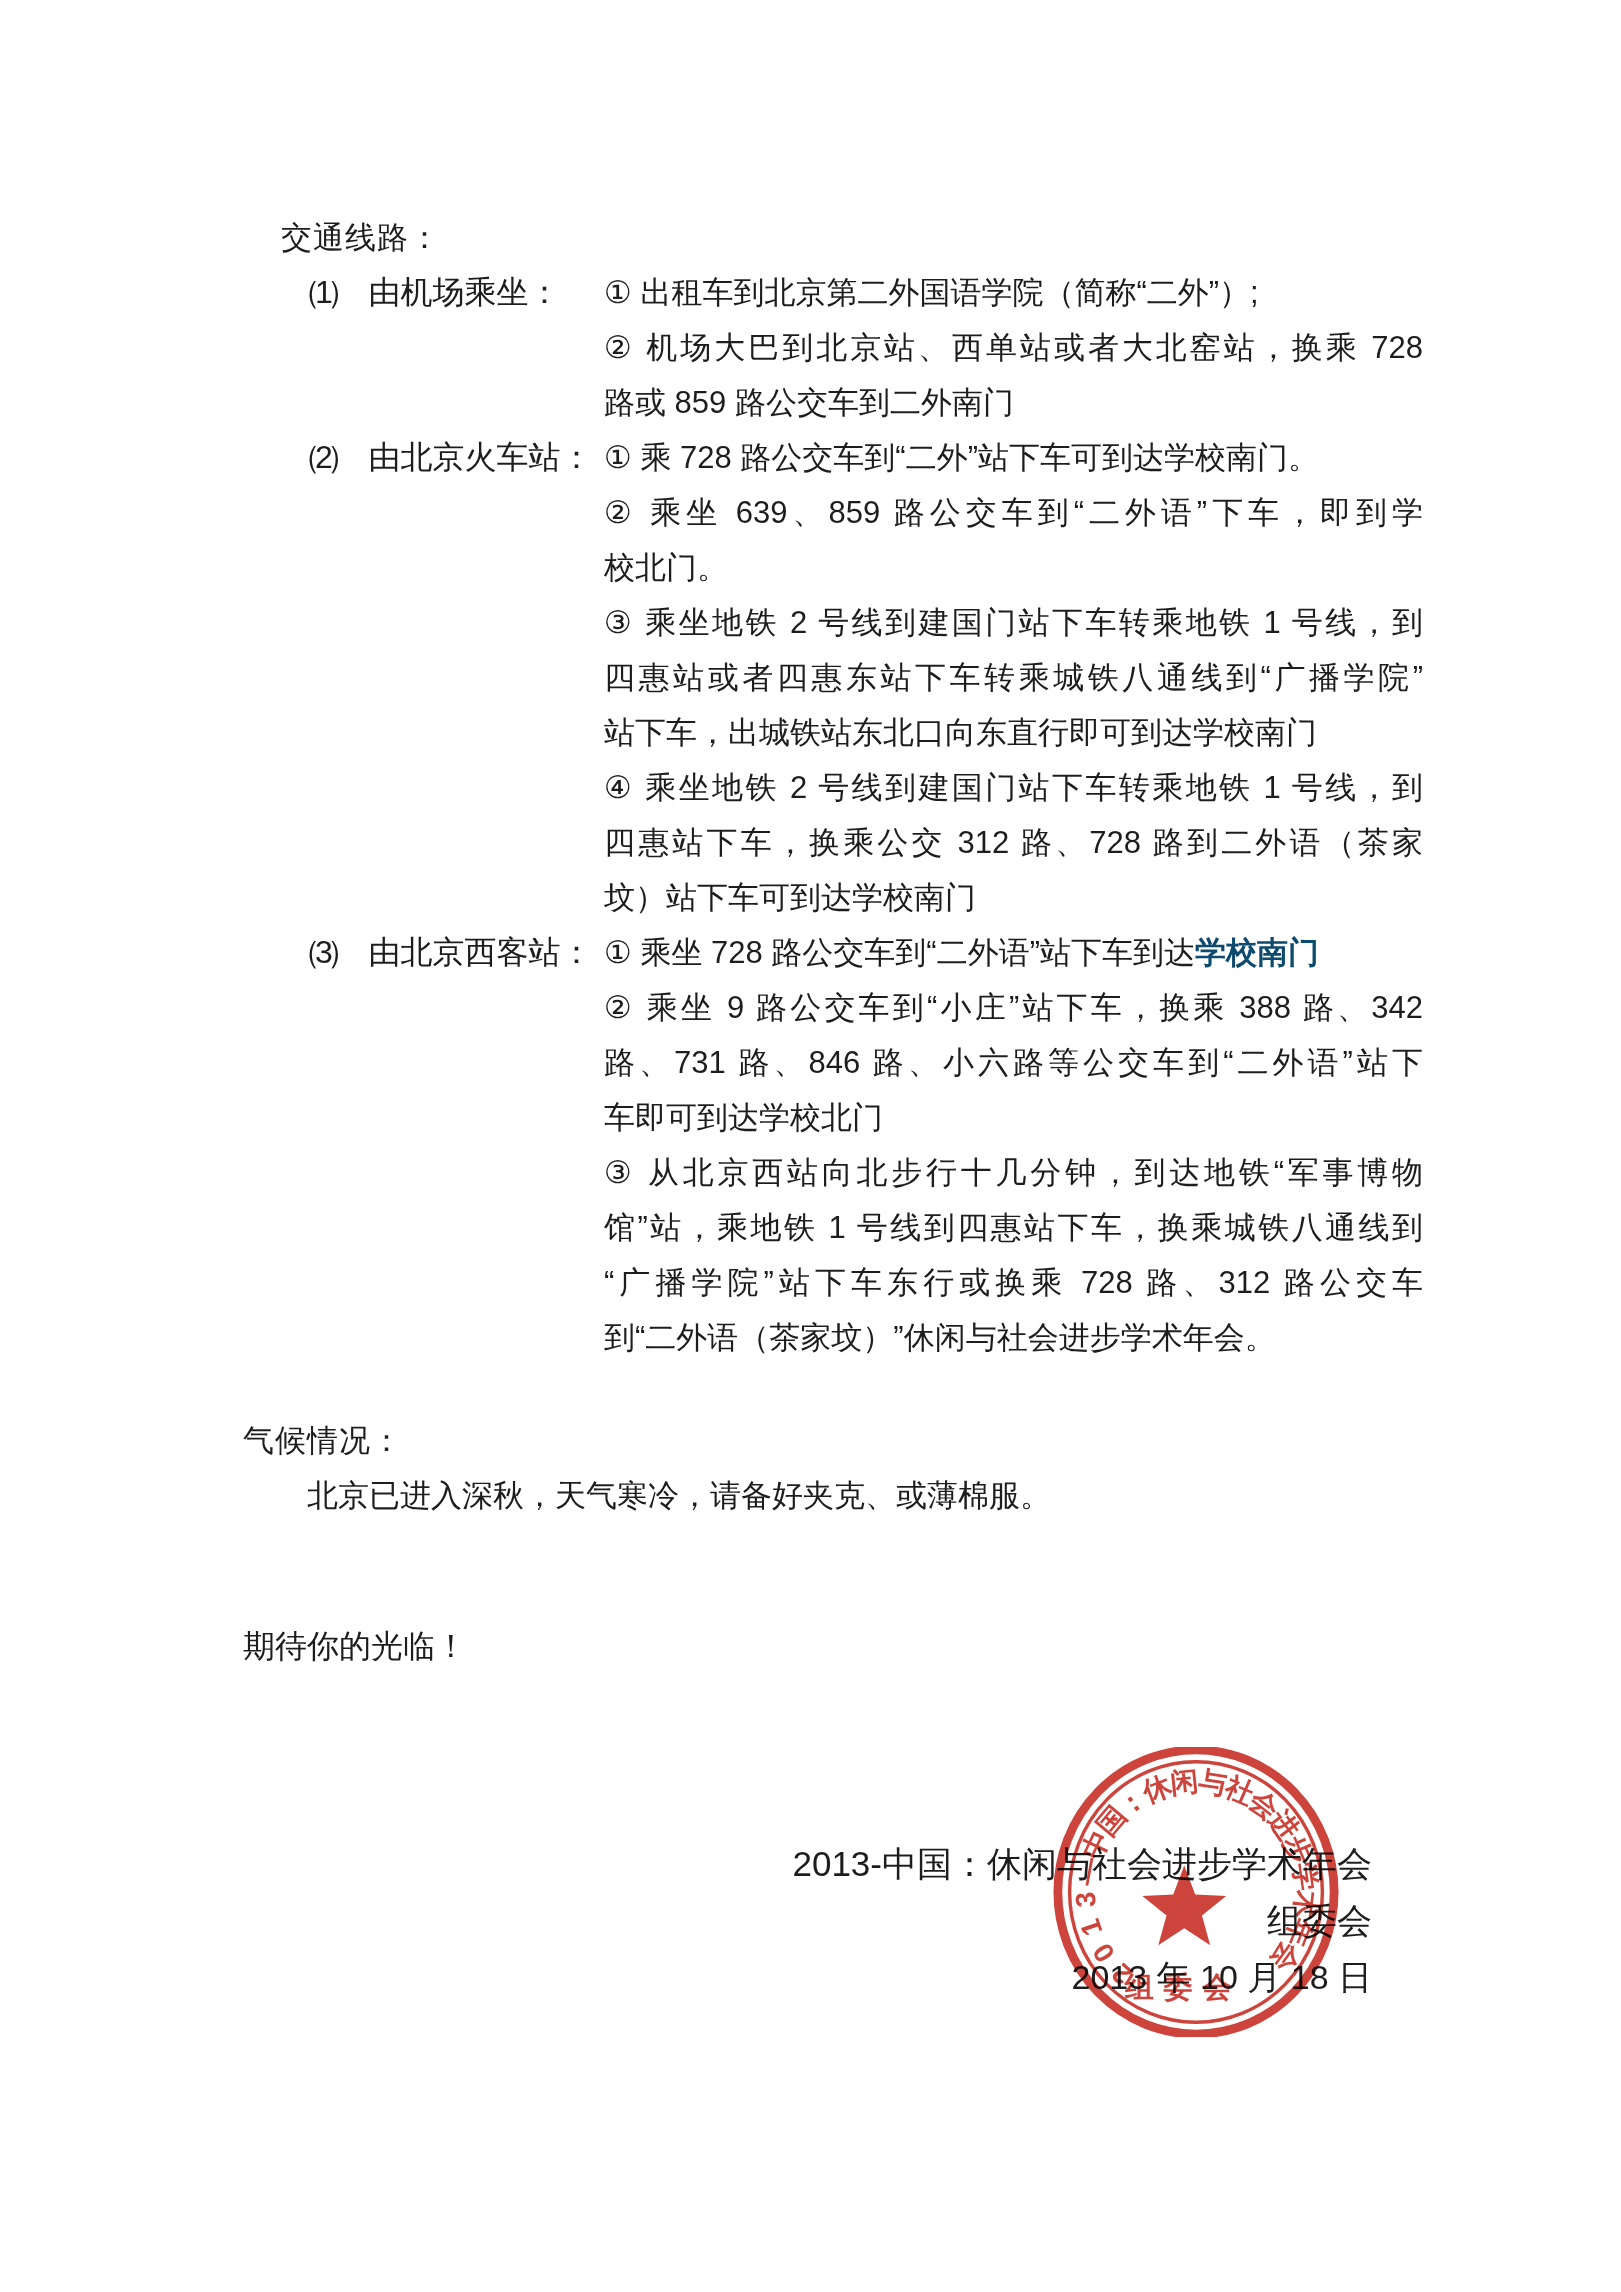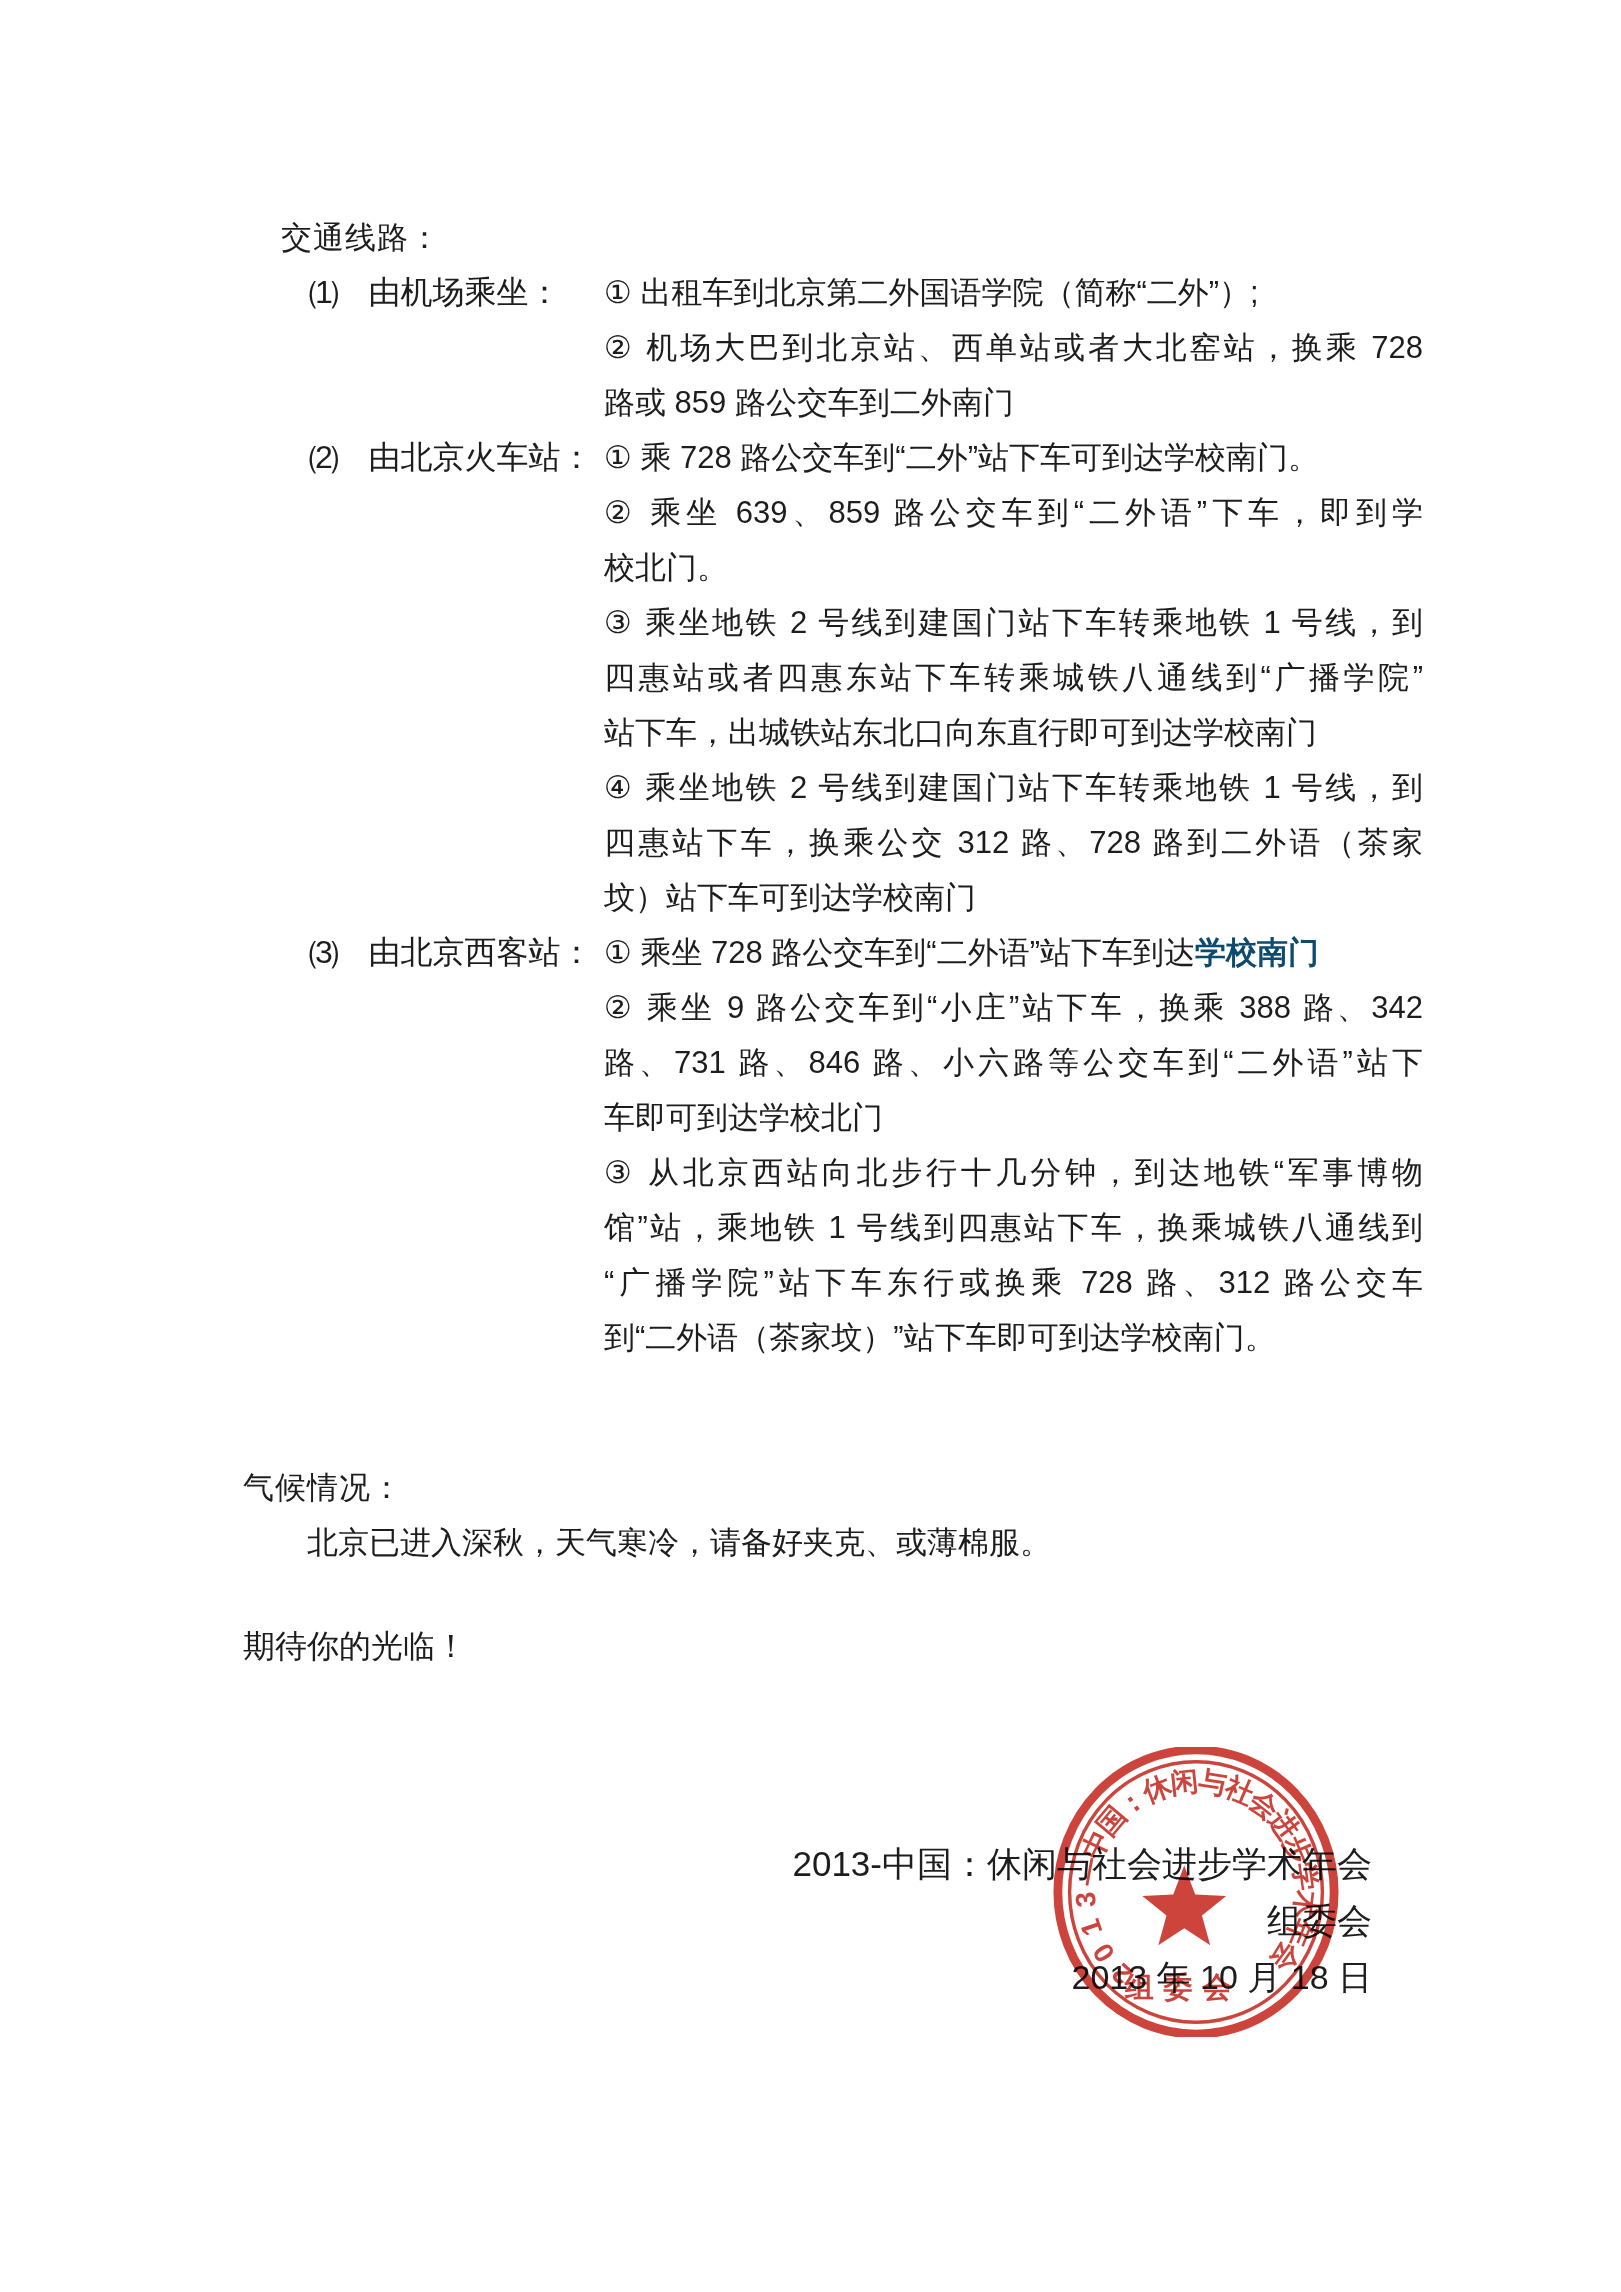--- a/index.html
+++ b/index.html
@@ -16,21 +16,21 @@
   .glabel{position:absolute;left:7.8px;top:0;font-size:32px;line-height:55px;white-space:nowrap;}
   .glabel .gnum{letter-spacing:-5.9px;margin-right:15.7px;}
   .gitems{margin-left:323px;width:819px;}
   .line{
     font-size:31px;line-height:55px;height:55px;overflow:hidden;
     text-align:justify;text-align-last:left;
   }
   .line.jline{text-align-last:justify;}
   .alt-tail{color:#0c4a6e;font-family:"Liberation Serif","DejaVu Serif",serif;font-weight:bold;}
   
-  #climate{left:243px;top:1460px;width:1153px;}
+  #climate{left:243px;top:1413px;width:1153px;}
   .climate-body{font-size:31px;line-height:55px;margin-left:64px;}
   
   #invite{left:243px;top:1625px;font-size:32px;line-height:43px;text-align:right;}
   
   #signature{right:249px;top:1835px;text-align:right;line-height:57px;}
   .sig-line1{font-size:35px;}
   .sig-line2{font-size:35px;}
   .sig-line3{font-size:34px;}
   
   #stamp{
@@ -79,21 +79,21 @@
       <div class="group">
         <div class="glabel"><span class="gnum">（3）</span><span>由北京西客站：</span></div>
         <div class="gitems">
           <div class="line"><span>① 乘坐 728 路公交车到“二外语”站下车到达</span><span class="alt-tail">学校南门</span></div>
           <div class="line jline">② 乘坐 9 路公交车到“小庄”站下车，换乘 388 路、342</div>
           <div class="line jline">路、731 路、846 路、小六路等公交车到“二外语”站下</div>
           <div class="line">车即可到达学校北门</div>
           <div class="line jline">③ 从北京西站向北步行十几分钟，到达地铁“军事博物</div>
           <div class="line jline">馆”站，乘地铁 1 号线到四惠站下车，换乘城铁八通线到</div>
           <div class="line jline">“广播学院”站下车东行或换乘 728 路、312 路公交车</div>
-          <div class="line">到“二外语（茶家坟）”站下车即可到达学校南门。</div>
+          <div class="line">到“二外语（茶家坟）”休闲与社会进步学术年会。</div>
         </div>
       </div>
     </div>
 </div>
 
 <div class="block" id="climate">
   <div class="sec-heading">气候情况：</div>
   <div class="climate-body">北京已进入深秋，天气寒冷，请备好夹克、或薄棉服。</div>
 </div>
 

